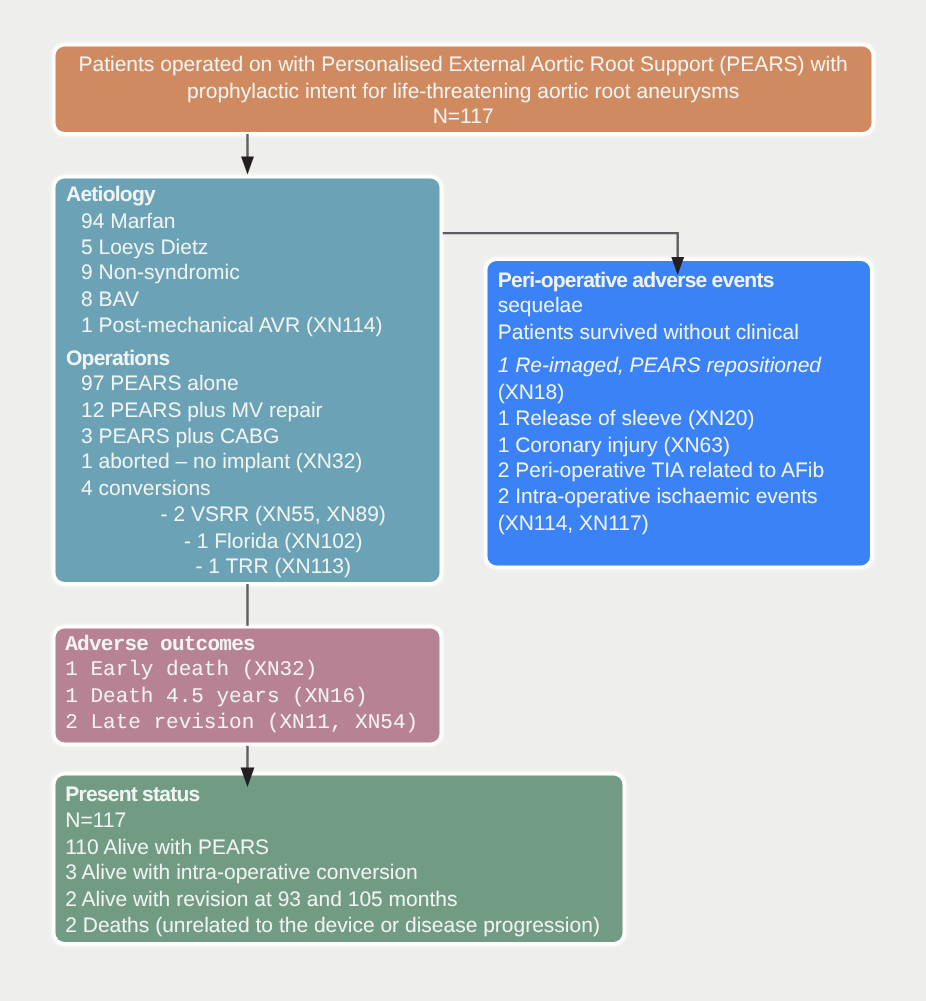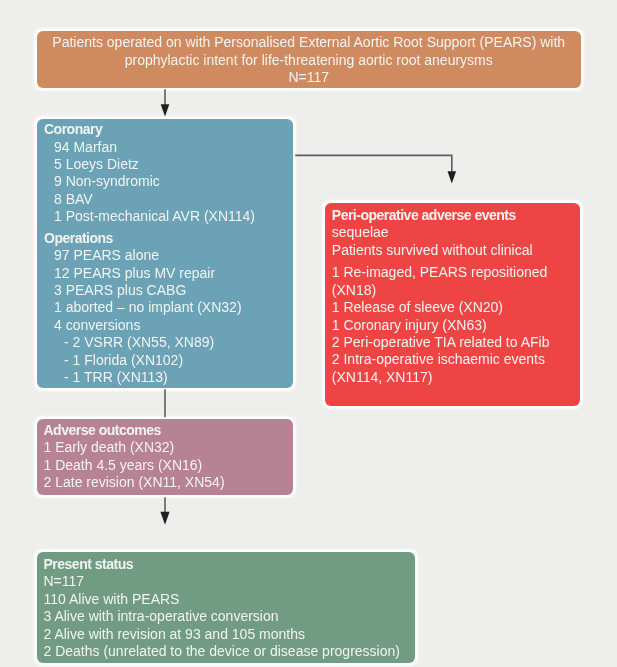--- a/index.html
+++ b/index.html
@@ -12,66 +12,66 @@
   #chart { position:relative; width:617px; height:667px; overflow:hidden; background:#eeeeec; }
 
   .node { position:absolute; box-sizing:border-box; border-radius:6px;
           color:#f1f4f2; overflow:hidden;
           box-shadow:0 0 0 2.1px #ffffff, 0 0 2.4px 2.1px rgba(255,255,255,0.9); }
   .node .txt { position:absolute; left:0; top:0; width:100%; transform:translateZ(0); }
 
   .ln { font-size:14px; line-height:17.4px; letter-spacing:0px; white-space:pre; }
   .ln.head, .ln.head-gap { font-weight:bold; letter-spacing:-0.5px; }
   .ln.head-gap { margin-top:4.3px; }
-  .ln.line-gap { margin-top:5.5px; }
+  .ln.line-gap { margin-top:5.5px;font-style:italic; }
   .ln.item { padding-left:10px; }
-  .ln.subitem { padding-left:20px; }
+  .ln.subitem { padding-left:20px;text-align:center; }
 
   #node-cohort .txt    { top:3.4px;  left:0; }
   #node-aetiology .txt { top:2.3px;  left:7px; }
   #node-periop .txt    { top:3.7px;  left:6.5px; }
-  #node-adverse .txt   { top:3.0px;  left:6.5px; }
+  #node-adverse .txt   { top:3.0px;  left:6.5px;font-family:Liberation Mono, monospace; }
   #node-present .txt   { top:4.0px;  left:6.5px; }
 
   svg#connectors { position:absolute; left:0; top:0; width:617px; height:667px; }
 </style>
 </head>
 <body style="background: rgb(238, 238, 236);">
 
 <div id="chart" style="background: rgb(238, 238, 236);">
 
   <div class="node" id="node-cohort" style="background: rgb(208, 138, 95); left: 37px; top: 30.8px; width: 543.5px; height: 57.4px;">
     <div class="txt" style="text-align: center;">
         <div class="ln line">Patients operated on with Personalised External Aortic Root Support (PEARS) with</div>
         <div class="ln line">prophylactic intent for life-threatening aortic root aneurysms</div>
         <div class="ln line">N=117</div>
       </div>
   </div>
 
   <div class="node" id="node-aetiology" style="background: rgb(107, 162, 181); left: 37px; top: 118.8px; width: 256.3px; height: 268.9px;">
     <div class="txt" style="text-align: left;">
-        <div class="ln head">Coronary</div>
+        <div class="ln head">Aetiology</div>
         <div class="ln item">94 Marfan</div>
         <div class="ln item">5 Loeys Dietz</div>
         <div class="ln item">9 Non-syndromic</div>
         <div class="ln item">8 BAV</div>
         <div class="ln item">1 Post-mechanical AVR (XN114)</div>
         <div class="ln head-gap">Operations</div>
         <div class="ln item">97 PEARS alone</div>
         <div class="ln item">12 PEARS plus MV repair</div>
         <div class="ln item">3 PEARS plus CABG</div>
         <div class="ln item">1 aborted – no implant (XN32)</div>
         <div class="ln item">4 conversions</div>
         <div class="ln subitem">- 2 VSRR (XN55, XN89)</div>
         <div class="ln subitem">- 1 Florida (XN102)</div>
         <div class="ln subitem">- 1 TRR (XN113)</div>
       </div>
   </div>
 
-  <div class="node" id="node-periop" style="background: #ef4444; left: 325.3px; top: 203px; width: 255.2px; height: 202.6px; padding-left: 12px;">
+  <div class="node" id="node-periop" style="background: #3b82f6; left: 325.3px; top: 174px; width: 255.2px; height: 202.6px; padding-left: 12px;">
     <div class="txt" style="text-align: left;">
         <div class="ln head">Peri-operative adverse events</div>
         <div class="ln line">sequelae</div>
         <div class="ln line">Patients survived without clinical</div>
         <div class="ln line-gap">1 Re-imaged, PEARS repositioned</div>
         <div class="ln line">(XN18)</div>
         <div class="ln line">1 Release of sleeve (XN20)</div>
         <div class="ln line">1 Coronary injury (XN63)</div>
         <div class="ln line">2 Peri-operative TIA related to AFib</div>
         <div class="ln line">2 Intra-operative ischaemic events</div>
@@ -81,21 +81,21 @@
 
   <div class="node" id="node-adverse" style="background: rgb(184, 130, 149); left: 37px; top: 418.7px; width: 256.3px; height: 76.5px;">
     <div class="txt" style="text-align: left;">
         <div class="ln head">Adverse outcomes</div>
         <div class="ln line">1 Early death (XN32)</div>
         <div class="ln line">1 Death 4.5 years (XN16)</div>
         <div class="ln line">2 Late revision (XN11, XN54)</div>
       </div>
   </div>
 
-  <div class="node" id="node-present" style="background: rgb(114, 155, 131); left: 37px; top: 552px; width: 378.3px; height: 111.4px;">
+  <div class="node" id="node-present" style="background: rgb(114, 155, 131); left: 37px; top: 517px; width: 378.3px; height: 111.4px;">
     <div class="txt" style="text-align: left;">
         <div class="ln head">Present status</div>
         <div class="ln line">N=117</div>
         <div class="ln line">110 Alive with PEARS</div>
         <div class="ln line">3 Alive with intra-operative conversion</div>
         <div class="ln line">2 Alive with revision at 93 and 105 months</div>
         <div class="ln line">2 Deaths (unrelated to the device or disease progression)</div>
       </div>
   </div>
 

